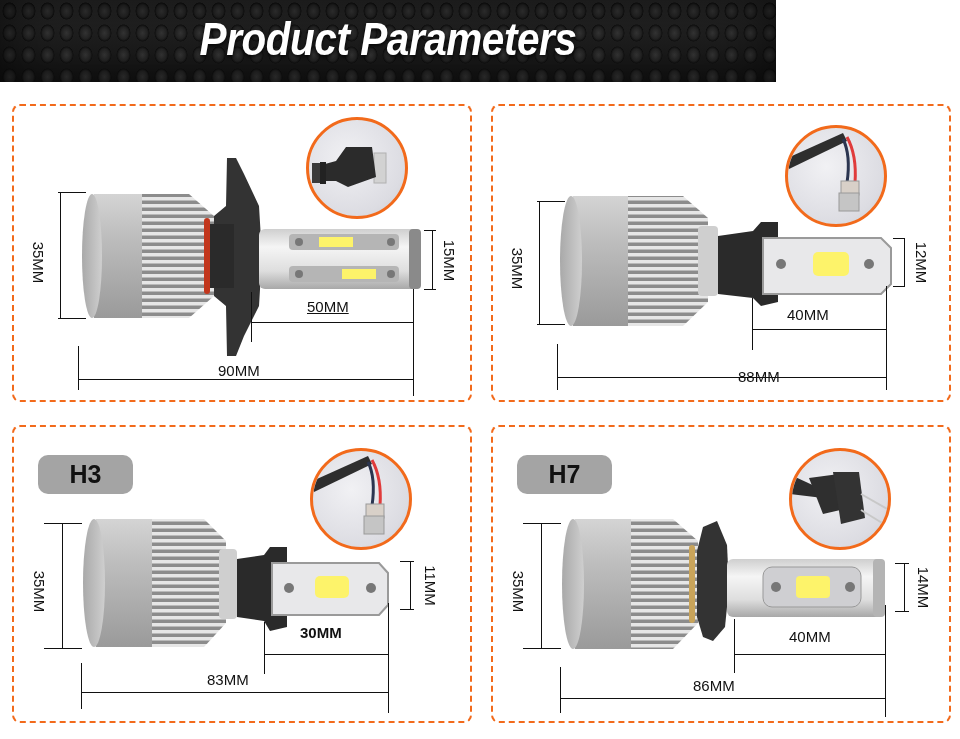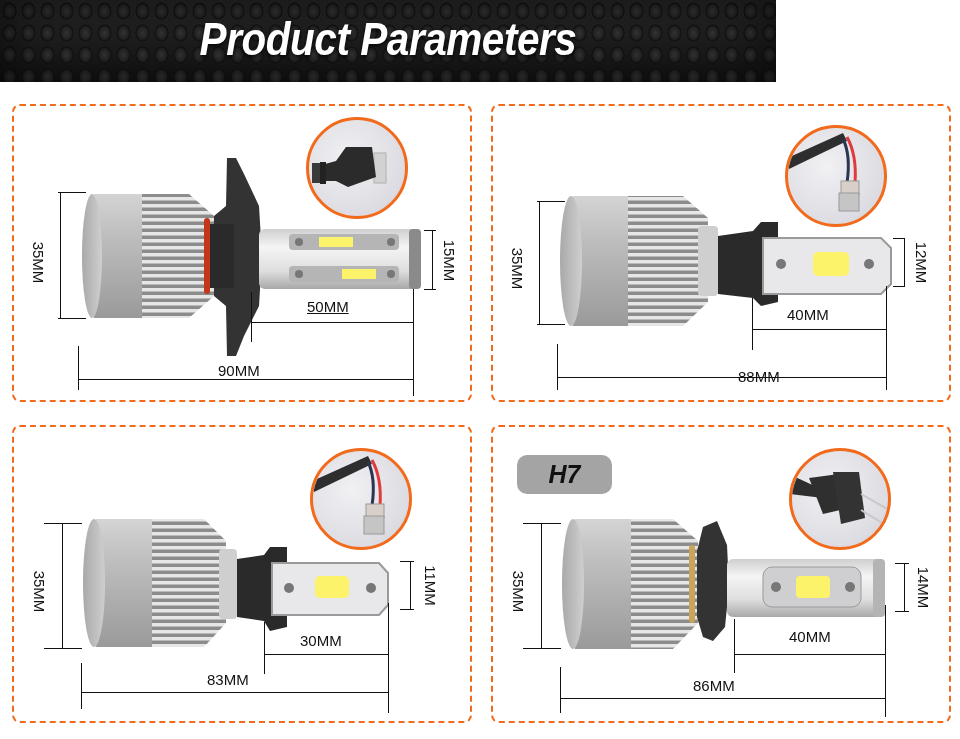--- a/index.html
+++ b/index.html
@@ -164,20 +164,21 @@
   <div class="line-h" style="left:259px;top:223px;width:134px;"></div>
   <div class="line-v" style="left:393px;top:180px;height:104px;"></div>
   <div class="dim-text" style="left:294px;top:200px;">40MM</div>
 
   <div class="line-v" style="left:64px;top:238px;height:46px;"></div>
   <div class="line-h" style="left:64px;top:271px;width:329px;"></div>
   <div class="dim-text" style="left:205px;top:262px;margin-left:40px;">88MM</div>
 </div>
 
 <div class="card" style="left:12px;top:425px;width:460px;height:298px;">
+  <div class="badge" style="left:24px;top:28px;">H3</div>
   <div class="inset" style="left:296px;top:21px;">
     <svg width="102" height="102" viewBox="0 0 102 102" style="left:-3px;top:-3px">
       <path d="M0 34 L58 8 L62 16 L4 44 Z" fill="#2e2e2e"></path>
       <path d="M58 14 Q66 30 62 58" stroke="#2b3550" stroke-width="3" fill="none"></path>
       <path d="M62 12 Q72 30 70 58" stroke="#e03b3b" stroke-width="3" fill="none"></path>
       <rect x="56" y="56" width="18" height="14" fill="#d8d0c8" stroke="#999"></rect>
       <rect x="54" y="68" width="20" height="18" fill="#c5c5c5" stroke="#999"></rect>
     </svg>
   </div>
   <svg width="460" height="298" style="left:0;top:0">
@@ -197,29 +198,29 @@
   <div class="dim-text dim-v" style="left:5px;top:156px;">35MM</div>
 
   <div class="line-h" style="left:386px;top:134px;width:14px;"></div>
   <div class="line-h" style="left:386px;top:182px;width:14px;"></div>
   <div class="line-v" style="left:396px;top:134px;height:48px;"></div>
   <div class="dim-text dim-v" style="left:396px;top:150px;">11MM</div>
 
   <div class="line-v" style="left:250px;top:195px;height:52px;"></div>
   <div class="line-h" style="left:250px;top:227px;width:124px;"></div>
   <div class="line-v" style="left:374px;top:176px;height:110px;"></div>
-  <div class="dim-text" style="left:286px;top:205px;">30MM</div>
+  <div class="dim-text" style="left:286px;top:197px;font-weight:bold;">30MM</div>
 
   <div class="line-v" style="left:67px;top:236px;height:46px;"></div>
   <div class="line-h" style="left:67px;top:265px;width:307px;"></div>
   <div class="dim-text" style="left:193px;top:244px;">83MM</div>
 </div>
 
 <div class="card" style="left:491px;top:425px;width:460px;height:298px;">
-  <div class="badge" style="left:24px;top:28px;font-style:italic;">H7</div>
+  <div class="badge" style="left:24px;top:28px;">H7</div>
   <div class="inset" style="left:296px;top:21px;">
     <svg width="102" height="102" viewBox="0 0 102 102" style="left:-3px;top:-3px">
       <path d="M0 26 L30 40 L34 50 L0 46 Z" fill="#2e2e2e"></path>
       <path d="M20 30 L50 26 L60 60 L34 66 Z" fill="#2f2f2f"></path>
       <path d="M44 24 L70 24 L76 70 L52 76 Z" fill="#333"></path>
       <line x1="72" y1="46" x2="100" y2="62" stroke="#c8c8c8" stroke-width="2"></line>
       <line x1="72" y1="62" x2="98" y2="78" stroke="#c8c8c8" stroke-width="2"></line>
     </svg>
   </div>
   <svg width="460" height="298" style="left:0;top:0">

